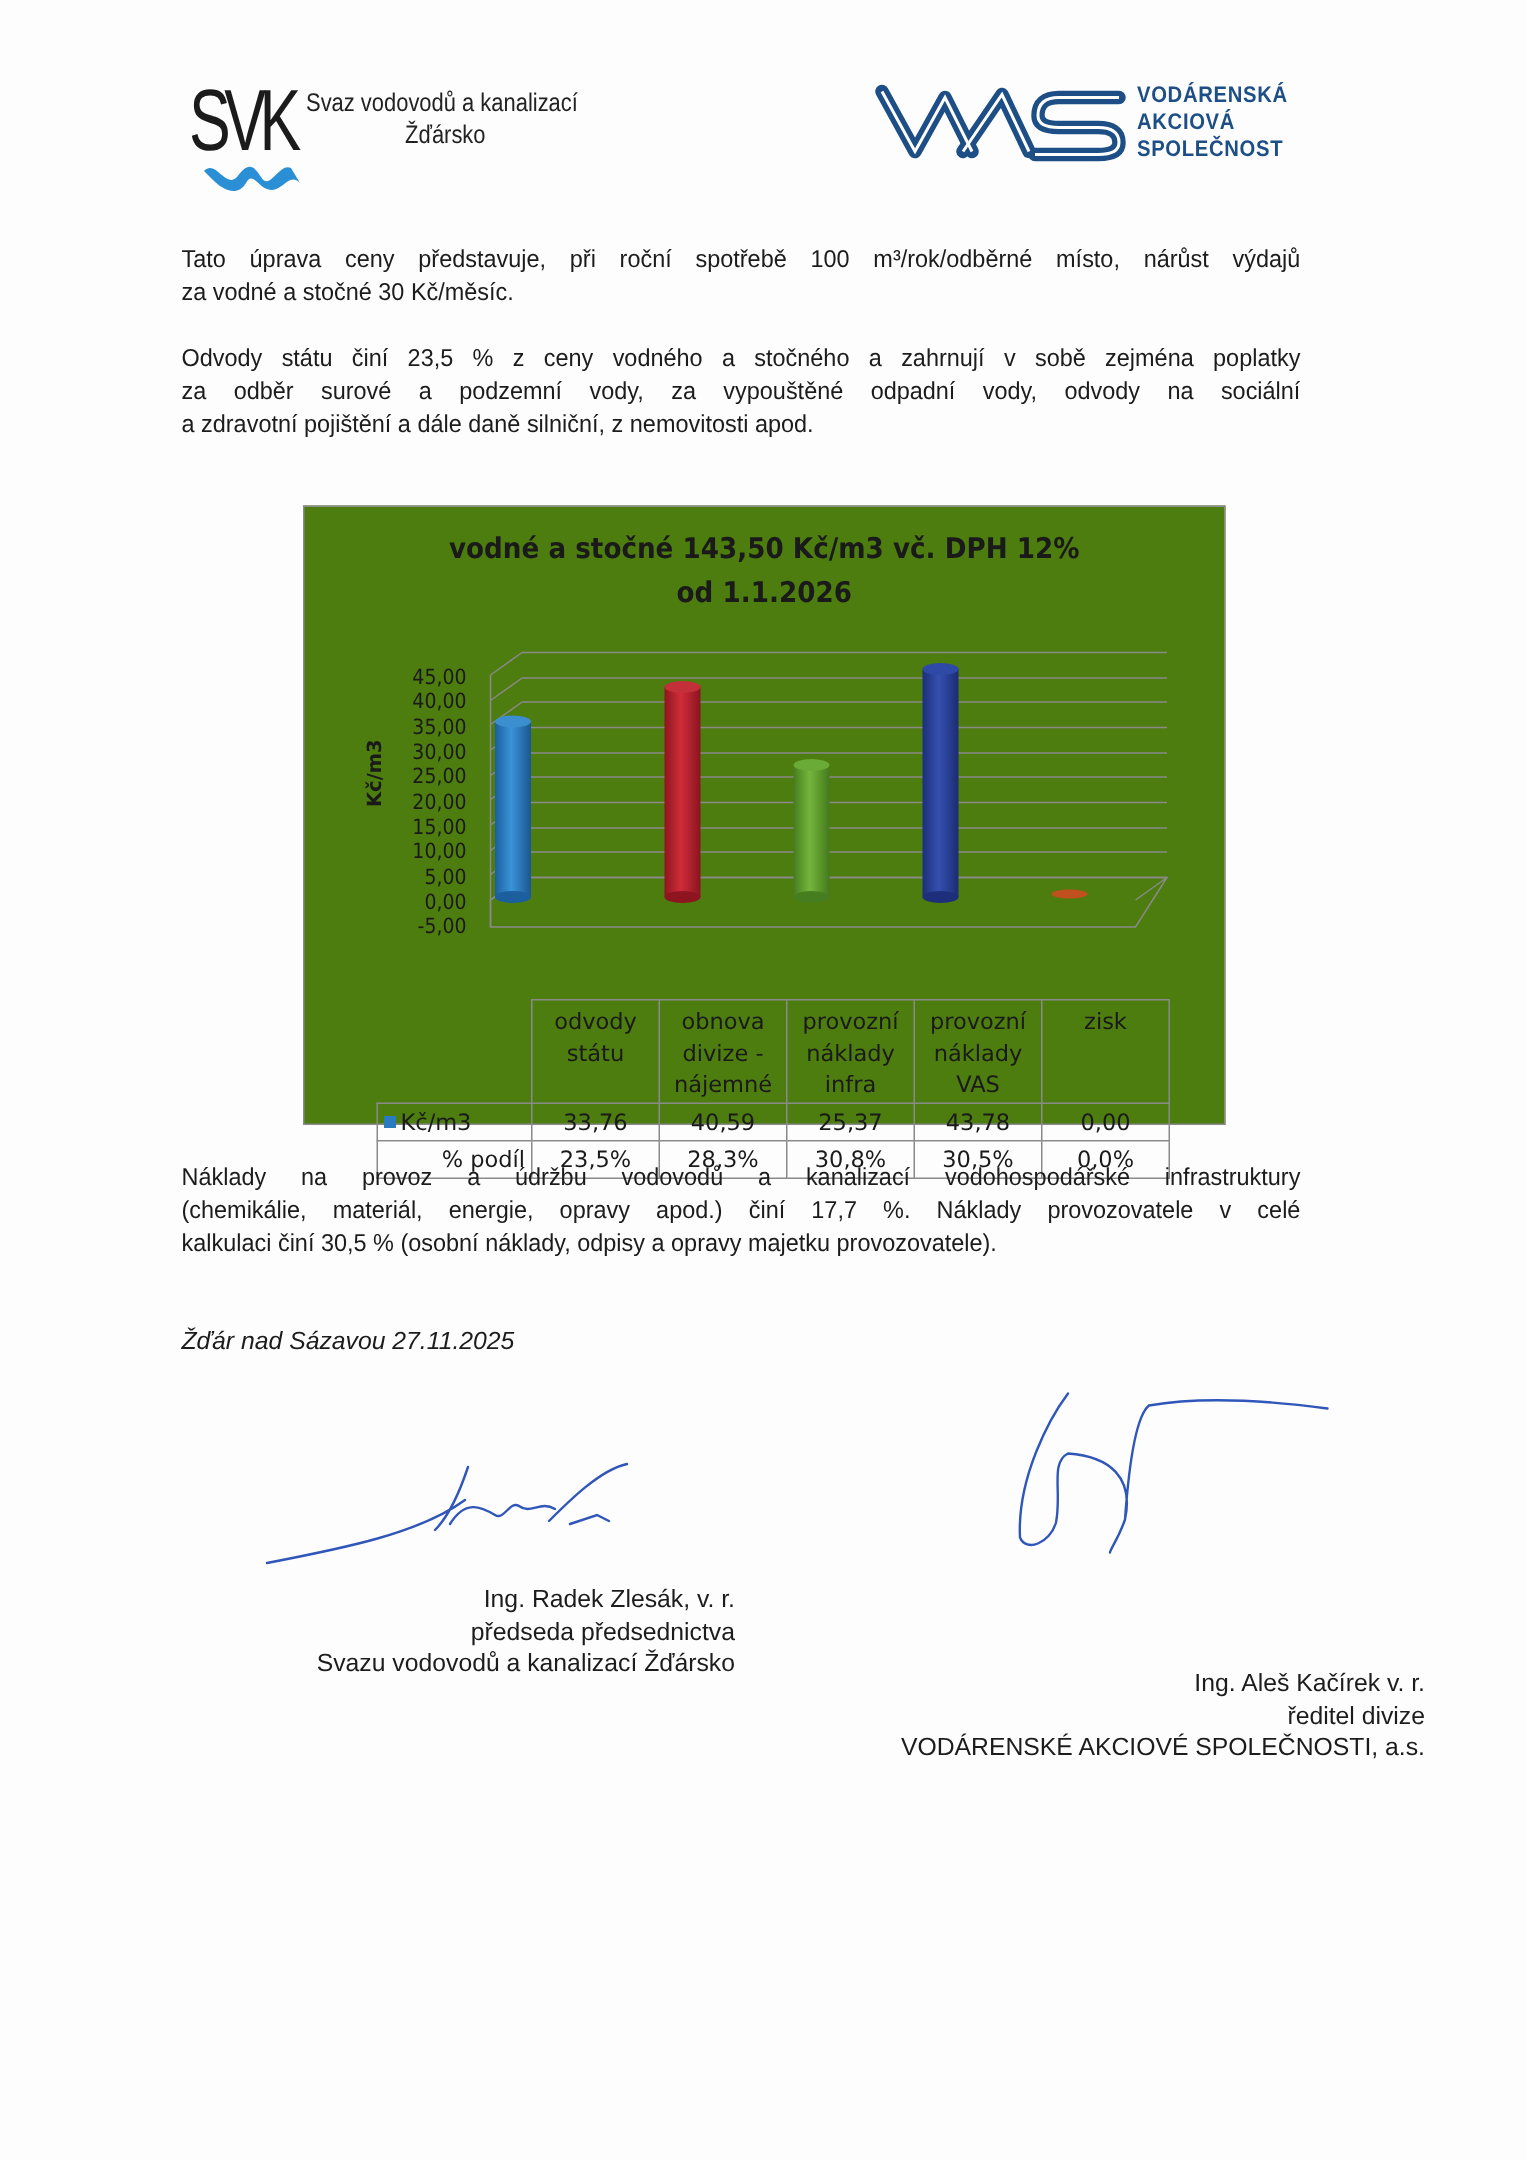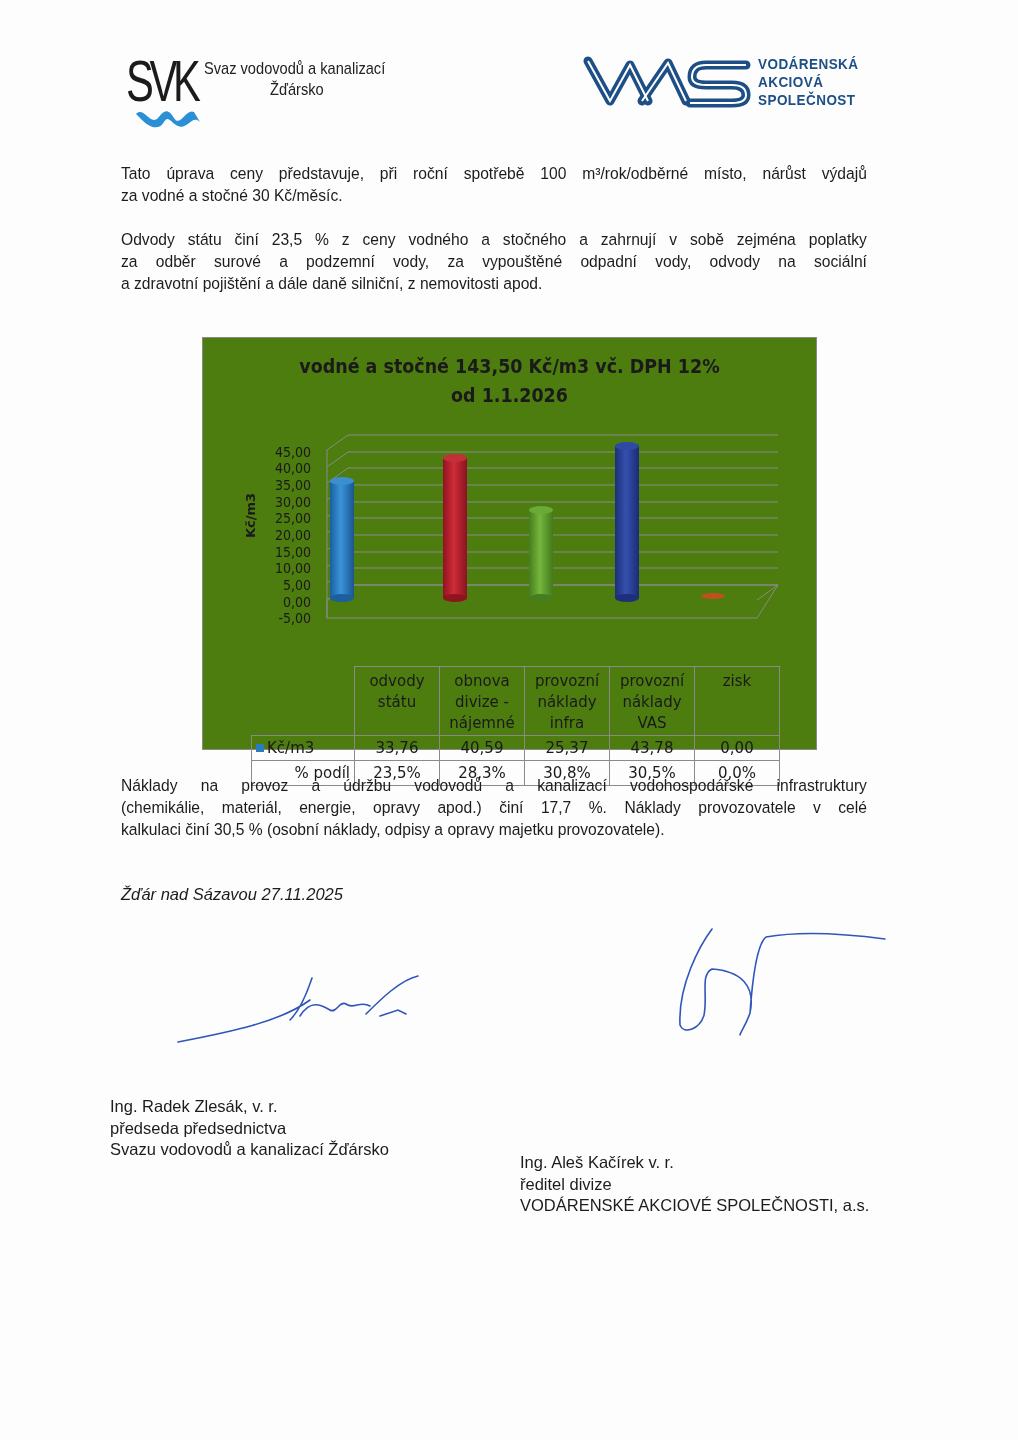--- a/index.html
+++ b/index.html
@@ -26,21 +26,21 @@
   table.dt { position: absolute; left: 48px; top: 282px; border-collapse: collapse; font-family: "DejaVu Sans", sans-serif; font-size: 15px; color: #1a1a1a; margin-top: 46px; }
   table.dt td { border: 1px solid #8a8a8a; text-align: center; padding: 0; }
   table.dt td.hdr { vertical-align: top; height: 64px; line-height: 21px; padding-top: 4px; }
   table.dt td.rowlbl { text-align: left; padding-left: 4px; width: 94px; }
   table.dt td.rowlbl.right { text-align: right; padding-right: 4px; }
   table.dt tr.r1 td { height: 24px; }
   table.dt tr.r2 td { height: 24px; }
   .legend-sq { display: inline-block; width: 8px; height: 8px; background: #2b7bc0; margin-right: 3px; vertical-align: 1px; }
   
   .place-date { left: 121px; top: 885px; font-size: 16.5px; font-style: italic; color: #1c1c1c; }
-  .sig-block { text-align: left; font-size: 16.5px; line-height: 21.5px; color: #1c1c1c; margin-top: 40px; }
+  .sig-block { text-align: right; font-size: 16.5px; line-height: 21.5px; color: #1c1c1c; }
   .sig-left { left: 110px; top: 1056px; width: 380px; }
   .sig-right { left: 520px; top: 1112px; width: 430px; }
 </style>
 </head>
 <body>
 
 <div class="abs svk-logo">
   <div class="svk-letters">SVK</div>
   <div class="svk-name">Svaz vodovodů a kanalizací</div>
   <div class="svk-name2">Žďársko</div>

